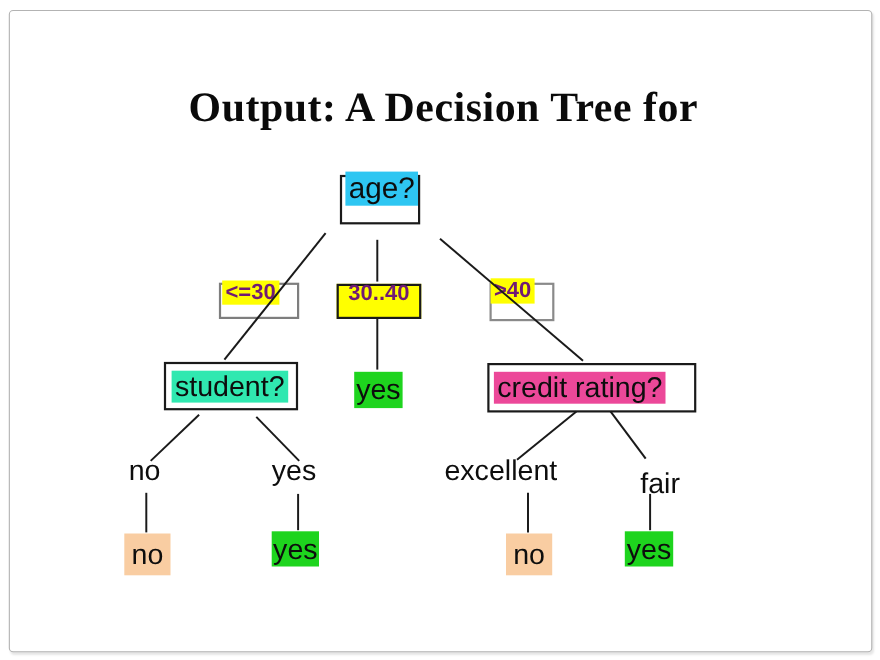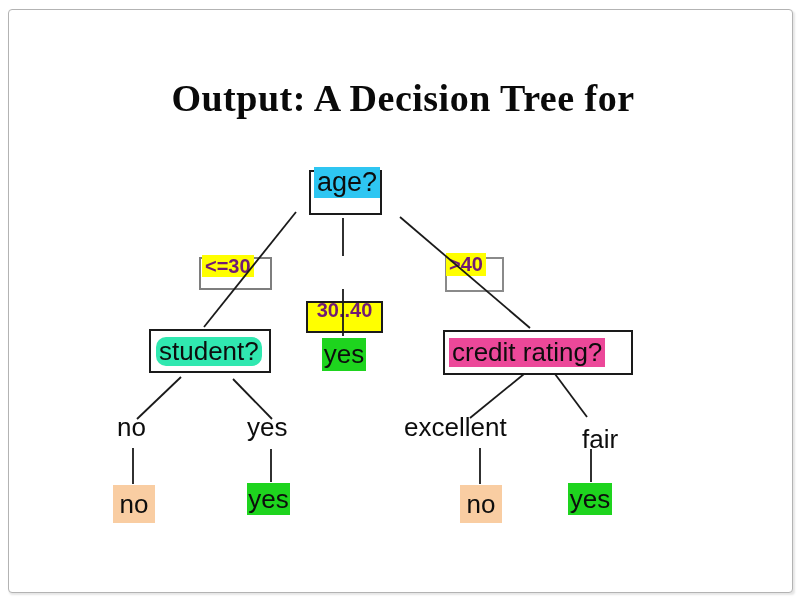--- a/index.html
+++ b/index.html
@@ -16,24 +16,24 @@
     position:absolute; left:3px; top:76px; width:800px; text-align:center;
     font-family:"Liberation Serif", serif; font-weight:bold; font-size:38px;
     color:#0a0a0a; letter-spacing:0.5px;
   }
   
   .qbox { position:absolute; background:#ffffff; border:2px solid #1a1a1a; }
   .qbox .hl {
     position:absolute; display:inline-block; white-space:nowrap;
     color:#0d0d0d; font-size:26px;
   }
-  #node-age { left:309px; top:170px; width:69px; height:41px; }
+  #node-age { left:309px; top:159px; width:69px; height:41px; }
   #node-age .hl { left:3px; top:-5px; height:31px; line-height:31px; font-size:27px; padding:0 3px; }
   #node-student { left:149px; top:329px; width:118px; height:40px; }
-  #node-student .hl { left:5px; top:6px; height:29px; line-height:29px; padding:0 3px;border-radius:10px; }
+  #node-student .hl { left:5px; top:6px; height:29px; line-height:29px; padding:0 3px; }
   #node-credit { left:443px; top:330px; width:186px; height:41px; }
   #node-credit .hl { left:4px; top:6px; height:29px; line-height:29px; padding:0 3px; }
   
   .branch-box { position:absolute; background:transparent; border:2px solid #7e7e7e; }
   .branch-box .hl {
     position:absolute; white-space:nowrap; font-weight:bold; font-size:20px;
     color:#701a75;
   }
   #branch-le30 { left:199px; top:257px; width:69px; height:29px; }
   #branch-le30 .hl { left:1px; top:-4px; height:22px; line-height:22px; padding:0 3px; }
@@ -69,21 +69,21 @@
 
   <div id="page-title">Output: A Decision Tree for</div>
 
   <div id="node-age" class="qbox">
     <span class="hl" style="background-color: rgb(46, 198, 242);">age?</span>
   </div>
 
   <div id="branch-le30" class="branch-box">
     <span class="hl" style="background-color: rgb(255, 255, 0);">&lt;=30</span>
   </div>
-  <div id="branch-mid" class="branch-box" style="background-color: rgb(255, 255, 0); margin-top: 43px;">
+  <div id="branch-mid" class="branch-box" style="background-color: rgb(255, 255, 0);">
     <span class="hl">30..40</span>
   </div>
   <div id="branch-gt40" class="branch-box">
     <span class="hl" style="background-color: rgb(255, 255, 0);">&gt;40</span>
   </div>
 
   <div id="node-student" class="qbox">
     <span class="hl" style="background-color: rgb(48, 232, 176);">student?</span>
   </div>
   <div id="leaf-mid-yes" class="leaf" style="background-color: rgb(30, 212, 30);">yes</div>

